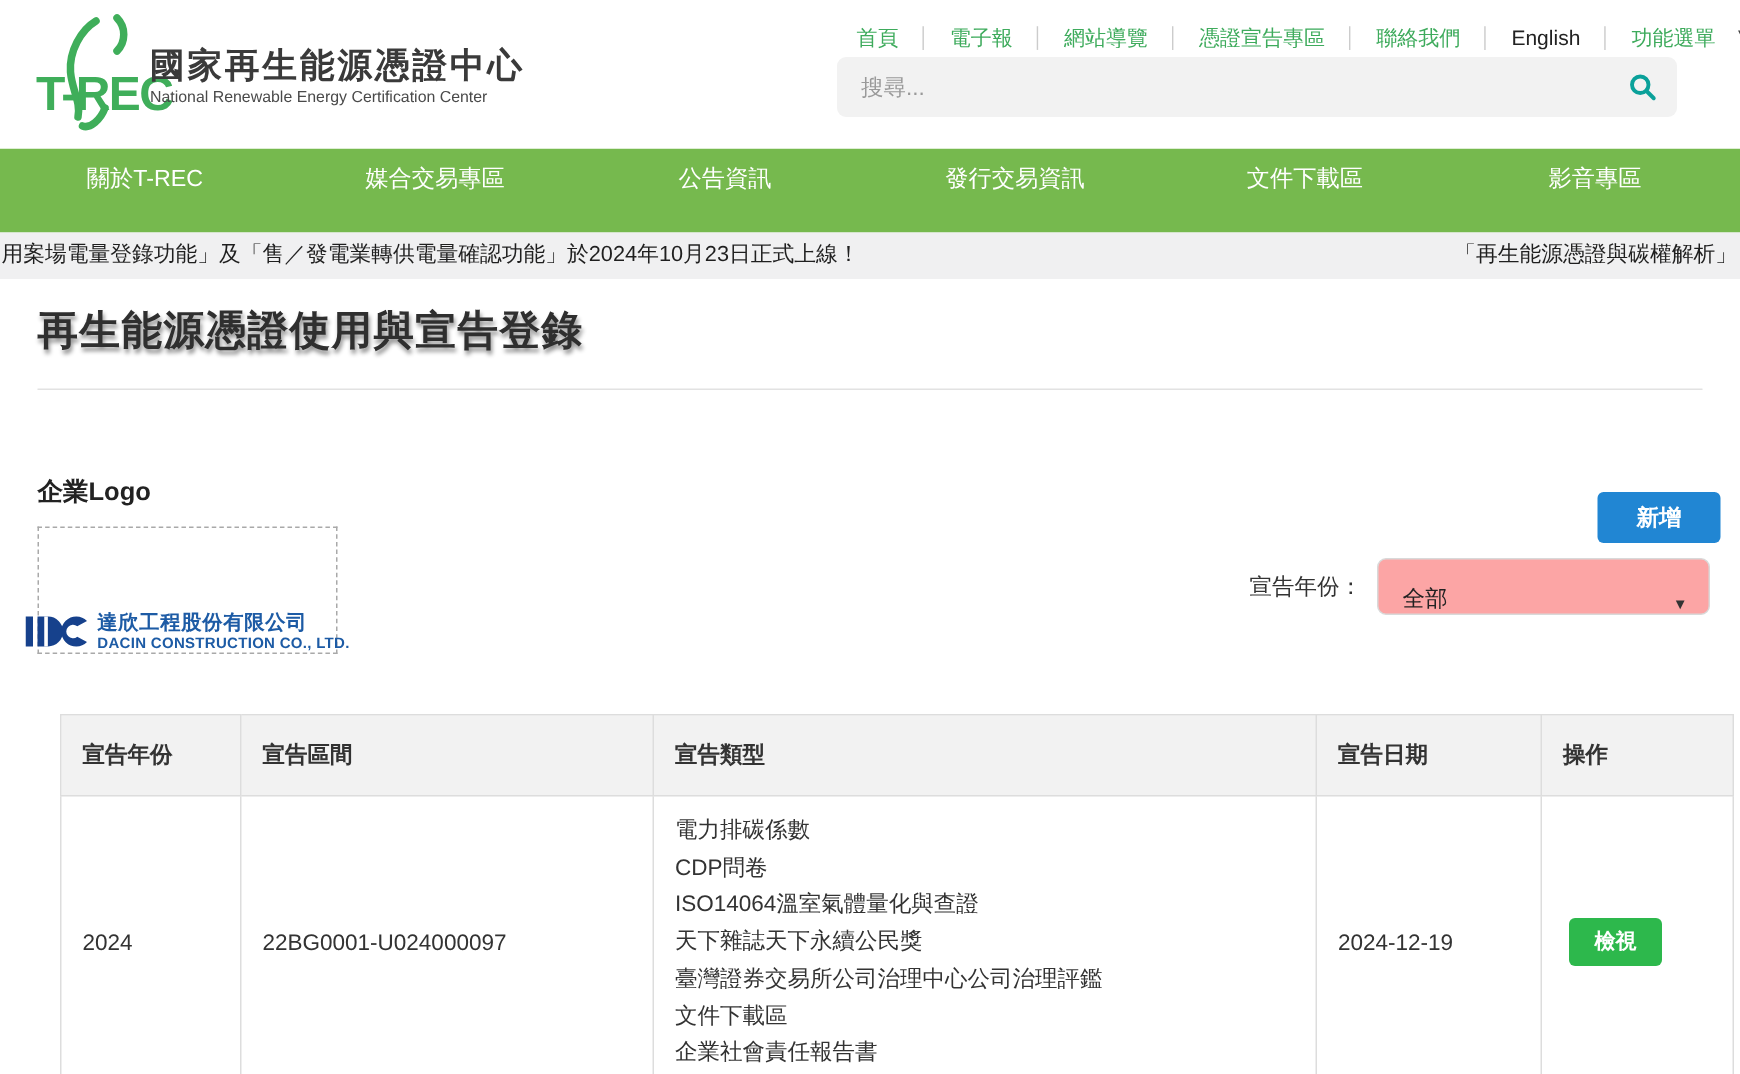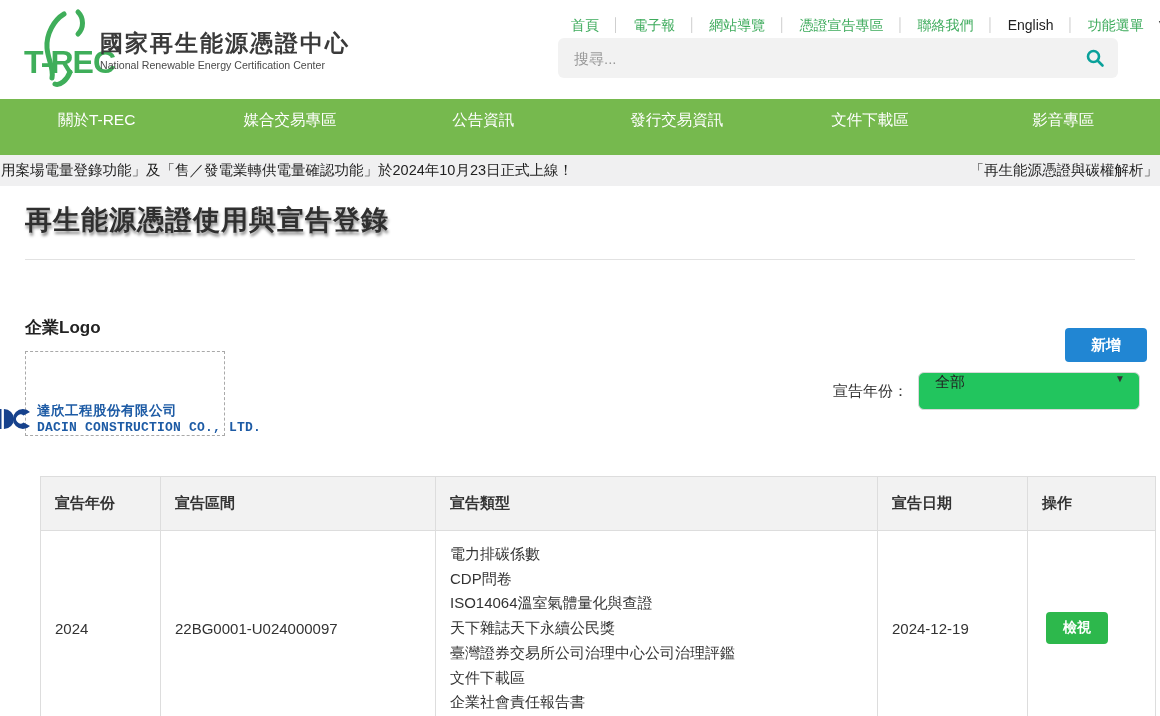--- a/index.html
+++ b/index.html
@@ -44,24 +44,24 @@
   .page-title{position:absolute;left:25px;top:16px;font-size:27px;font-weight:bold;color:#2f2f2f;letter-spacing:1px;text-shadow:1px 3px 3px rgba(0,0,0,0.45);}
   .title-divider{position:absolute;left:25px;right:25px;top:73px;border-top:1px solid #e2e2e2;}
   .section-heading{position:absolute;left:25px;top:130px;font-size:17px;font-weight:bold;color:#222;}
 
   .add-btn{position:absolute;left:1065px;top:142px;width:82px;height:34px;background:var(--add_blue);color:#fff;border:none;border-radius:4px;font-size:15px;font-weight:bold;cursor:pointer;font-family:inherit;}
 
   .logo-box{position:absolute;left:25px;top:165px;width:200px;height:85px;border:1px dashed #a9a9a9;display:flex;align-items:flex-end;justify-content:center;cursor:pointer;background:#fff;}
   .dacin{display:flex;align-items:center;gap:6px;}
   .dacin-text{display:flex;flex-direction:column;}
   .dacin-zh{font-size:13.5px;font-weight:bold;color:var(--dacin_blue);letter-spacing:0.5px;white-space:nowrap;}
-  .dacin-en{font-size:13px;font-weight:bold;color:var(--dacin_blue);letter-spacing:0.2px;white-space:nowrap;font-family:Liberation Mono, monospace;}
+  .dacin-en{font-size:10px;font-weight:bold;color:var(--dacin_blue);letter-spacing:0.2px;white-space:nowrap;}
 
   .year-filter-label{position:absolute;right:252px;top:196px;font-size:15px;color:#333;white-space:nowrap;}
-  .year-select{position:absolute;left:918px;top:186px;width:222px;height:38px;background:#22c55e;border:1px solid #d9d9d9;border-radius:6px;display:flex;align-items:flex-start;cursor:pointer;}
+  .year-select{position:absolute;left:918px;top:186px;width:222px;height:38px;background:#fca5a5;border:1px solid #d9d9d9;border-radius:6px;display:flex;align-items:flex-end;cursor:pointer;}
   .year-select .value{flex:1;padding-left:16px;font-size:15px;color:#222;}
   .year-select .caret{padding-right:14px;font-size:10px;color:#333;}
 
   
   .decl-table{position:absolute;left:40px;top:290px;width:1115px;border-collapse:collapse;table-layout:fixed;font-size:15px;color:#333;padding-left:14px;}
   .decl-table th,.decl-table td{border:1px solid var(--border_gray);text-align:left;}
   .decl-table th{height:54px;background:#f2f2f2;font-weight:bold;padding-left:14px;font-size:15px;color:#333;}
   .decl-table td{height:195px;vertical-align:middle;padding-left:14px;background:#fff;}
   .decl-table td.types-cell{padding:11px 14px;vertical-align:top;}
   .types-cell div{line-height:24.7px;white-space:nowrap;}

